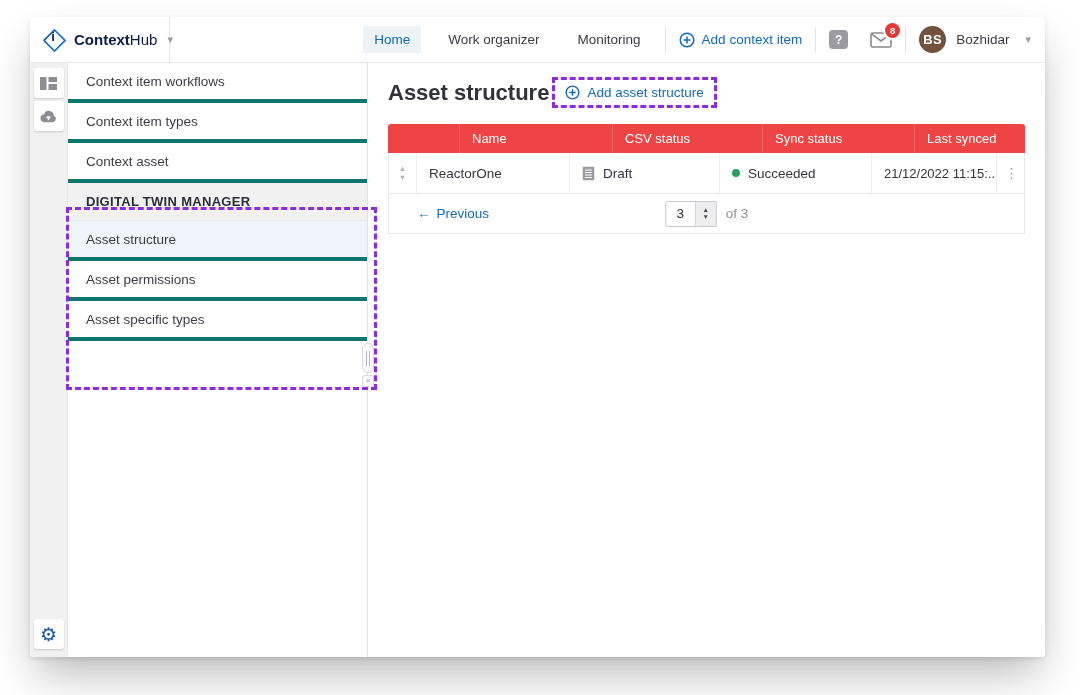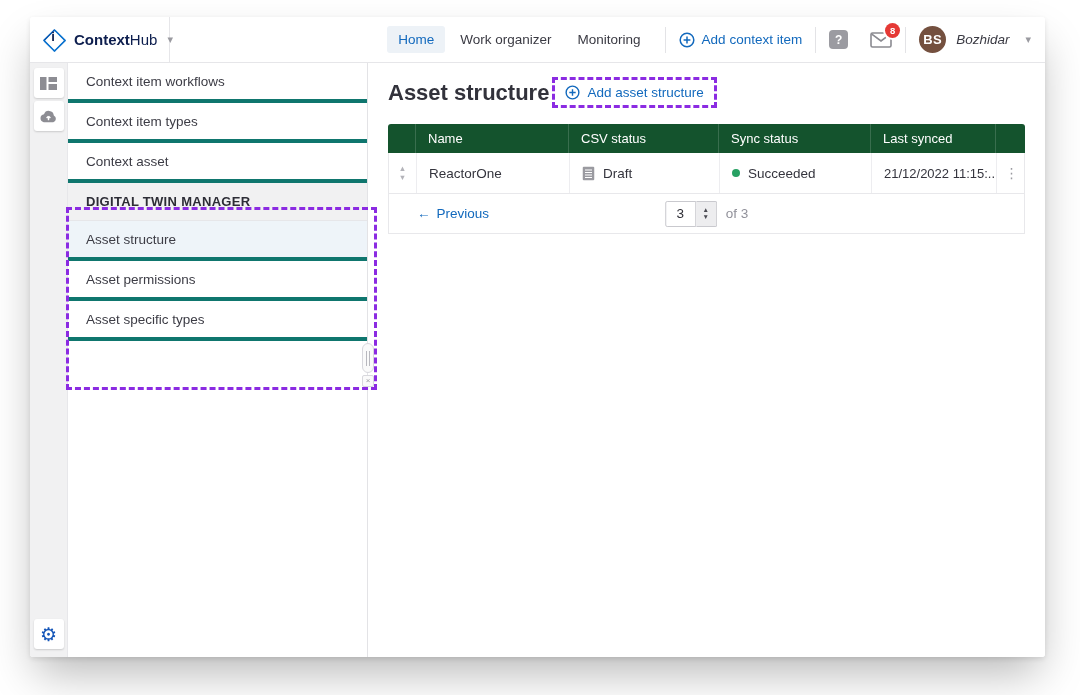--- a/index.html
+++ b/index.html
@@ -19,32 +19,32 @@
   .topbar { height:46px; flex:none; display:flex; align-items:center; border-bottom:1px solid #e6e6e9; background:#fff; }
   .brand-area { width:140px; height:100%; flex:none; display:flex; align-items:center; padding-left:12px; border-right:1px solid #e6e6e9; }
   .logo { position:relative; width:24px; height:24px; flex:none; margin-right:8px; }
   .logo::before { content:''; position:absolute; left:4px; top:4px; width:13px; height:13px; border:2.6px solid #1176d0; border-left-color:#0c5cb5; transform:rotate(45deg); border-radius:2px; }
   .logo .logo-i { position:absolute; left:0; top:1px; width:22px; text-align:center; font-size:13px; font-weight:700; color:#0d1e4e; }
   .brand-text { font-size:15px; color:#0d1e4e; white-space:nowrap; }
   .brand-text .b { font-weight:800; }
   .chev { color:#9a9aa0; font-size:11px; margin-left:10px; }
 
   .topbar-right { flex:1; display:flex; align-items:center; justify-content:flex-end; padding-right:14px; }
-  .tabs { display:flex; align-items:center; gap:4px; }
+  .tabs { display:flex; align-items:center; gap:16px; }
   .tab { font-size:13.5px; color:#3a3a43; padding:6px 11px; border-radius:3px; cursor:pointer; white-space:nowrap; }
   .tab.active { color:#1269bd; background:#edf2f7; }
   .vdiv { width:1px; height:26px; background:#e3e3e6; margin:0 13px; flex:none; }
   .add-link { display:flex; align-items:center; gap:7px; color:#1269bd; font-size:13.5px; cursor:pointer; white-space:nowrap; }
   .add-link svg { flex:none; }
   .help-btn { width:19px; height:19px; background:#9b9ba1; border:none; border-radius:4px; color:#fff; font-size:12px; font-weight:700; display:grid; place-items:center; cursor:pointer; font-family:"Liberation Sans", sans-serif; }
   .mail-wrap { position:relative; margin-left:22px; cursor:pointer; display:flex; align-items:center; }
   .badge { position:absolute; top:-9px; right:-8px; min-width:15px; height:15px; border-radius:8px; background:#e53935; color:#fff; font-size:9.5px; font-weight:700; display:grid; place-items:center; box-shadow:0 0 0 2px #fff; padding:0 2px; }
   .user { display:flex; align-items:center; cursor:pointer; }
   .avatar { width:27px; height:27px; border-radius:50%; background:#74503f; color:#fff; font-size:13px; font-weight:700; display:grid; place-items:center; letter-spacing:.4px; }
-  .uname { font-size:13.5px; color:#3a3a43; margin:0 6px 0 10px;font-style:italic; }
+  .uname { font-size:13.5px; color:#3a3a43; margin:0 6px 0 10px; }
 
   
   .appbody { flex:1; display:flex; min-height:0; }
 
   .rail { width:38px; flex:none; background:#f1f1f2; border-right:1px solid #e7e7ea; display:flex; flex-direction:column; align-items:center; padding:5px 0 8px; gap:3px; }
   .rail-btn { width:30px; height:30px; background:#fff; border:none; border-radius:3px; box-shadow:0 1px 2px rgba(0,0,0,.16); display:grid; place-items:center; cursor:pointer; }
   .rail-btn.bottom { margin-top:auto; }
   .gear-glyph { font-size:19px; color:#1455b8; line-height:1; }
 
   .sidebar { width:300px; flex:none; background:#fff; border-right:1px solid #e3e3e6; position:relative; }
@@ -58,21 +58,21 @@
   .scroll-close { position:absolute; left:294px; top:312px; width:12px; height:12px; background:#fafafa; border:1px solid #d8d8dd; border-radius:2px; z-index:5; display:grid; place-items:center; font-size:8px; color:#9a9aa0; line-height:1; cursor:pointer; }
 
   
   .content { flex:1; background:#fff; padding:14px 20px 0 20px; min-width:0; }
   .page-head { display:flex; align-items:center; }
   .page-title { font-size:22px; font-weight:700; color:#32323b; }
   .annotation-box { display:inline-flex; border:3px dashed #8b2be2; padding:5px 10px; margin-left:3px; }
 
   .tbl { margin-top:16px; width:637px; }
   .tbl-grid { display:grid; grid-template-columns:27px 153px 150px 152px 125px 30px; }
-  .tbl-head { background:#14532d; height:29px; border-radius:3px 3px 0 0; color:#fff; font-size:13px; align-items:center; }
+  .tbl-head { background:#ef4444; height:29px; border-radius:3px 3px 0 0; color:#fff; font-size:13px; align-items:center;padding-left:44px; }
   .tbl-head .hcell { padding-left:12px; height:100%; display:flex; align-items:center; border-left:1px solid rgba(255,255,255,.16); white-space:nowrap; overflow:hidden; }
   .tbl-head .hcell.first { border-left:none; }
   .tbl-row { height:41px; background:#fff; border:1px solid #e8e8eb; border-top:none; align-items:center; font-size:13.5px; color:#34343d; }
   .tbl-row .cell { padding-left:12px; height:100%; display:flex; align-items:center; gap:8px; border-left:1px solid #ededf0; white-space:nowrap; overflow:hidden; }
   .tbl-row .cell.first { border-left:none; justify-content:center; padding-left:0; }
   .expander { display:flex; flex-direction:column; align-items:center; line-height:.8; color:#b3b3b9; font-size:7.5px; cursor:pointer; gap:3px; }
   .dot { width:8px; height:8px; border-radius:50%; background:#27a163; flex:none; }
   .date-cell { font-size:13px; }
   .kebab { color:#9a9aa0; font-size:14px; cursor:pointer; justify-content:center !important; padding-left:0 !important; }
 

